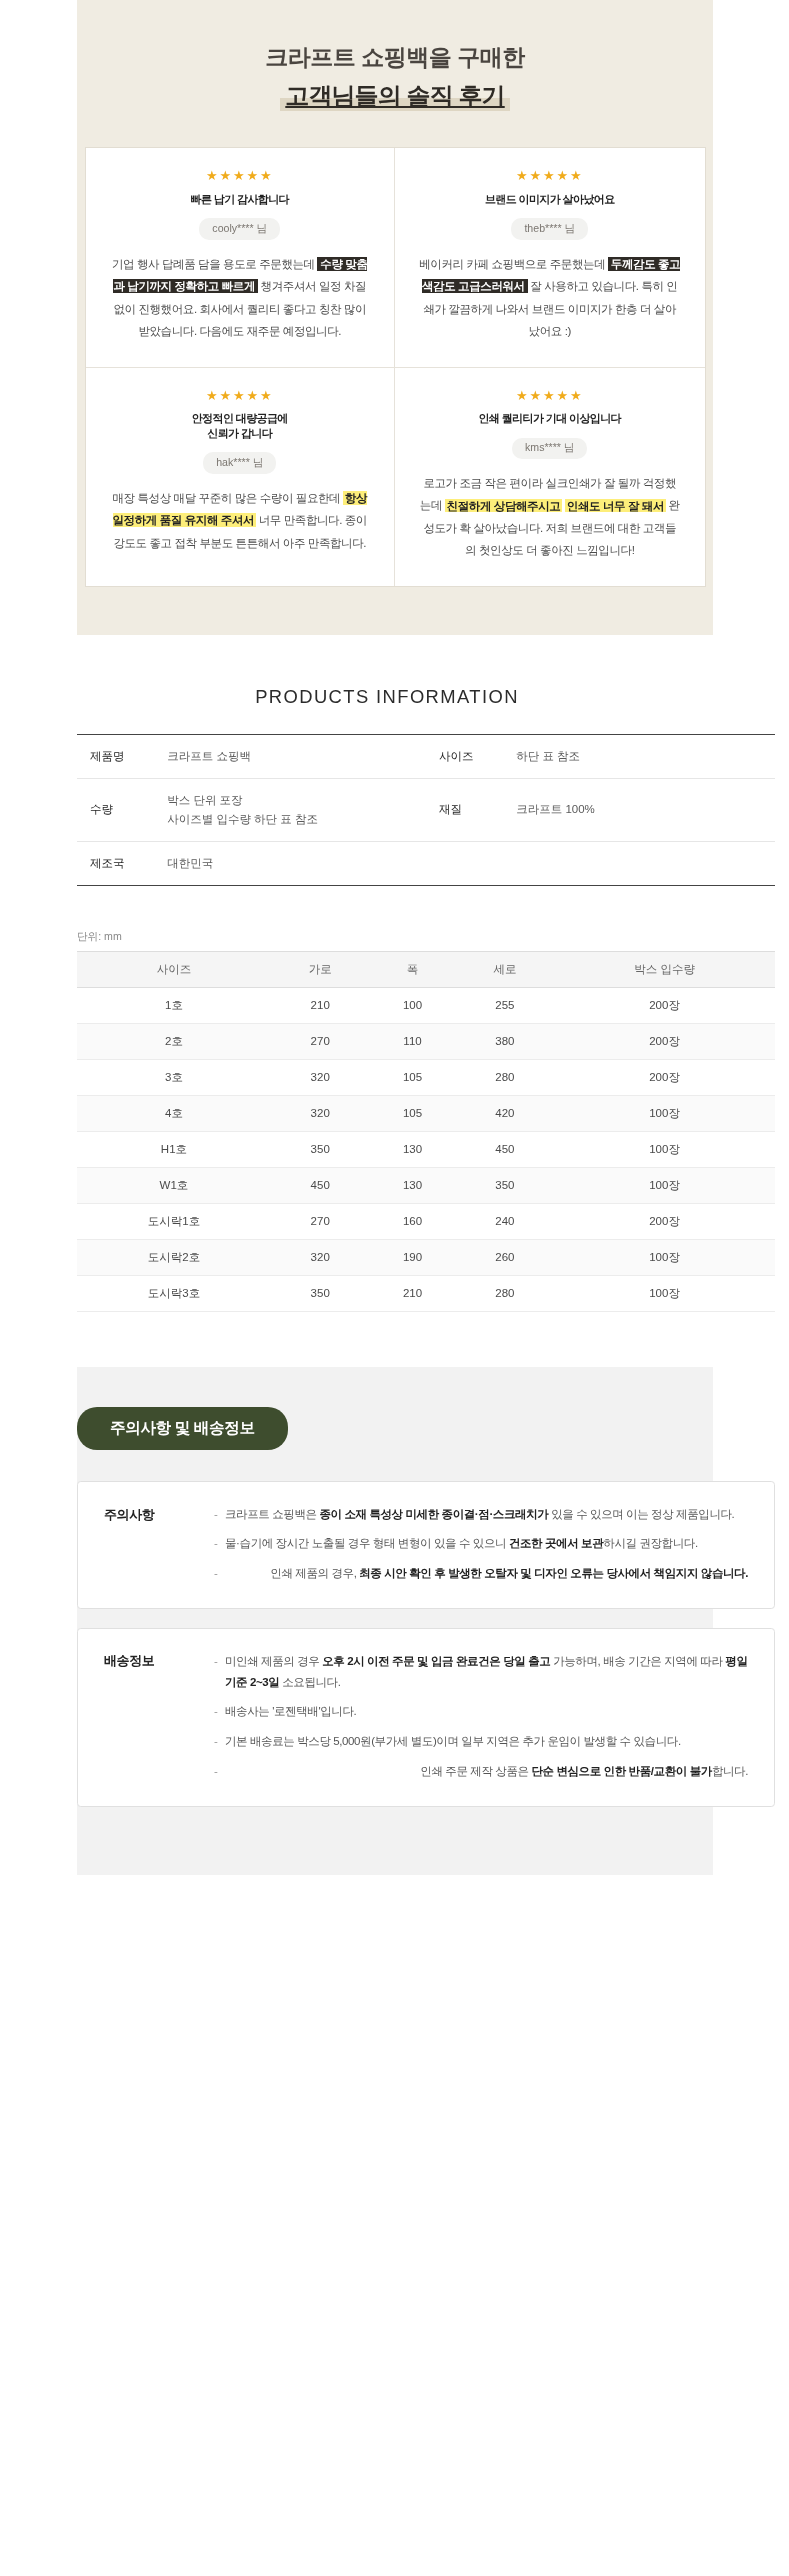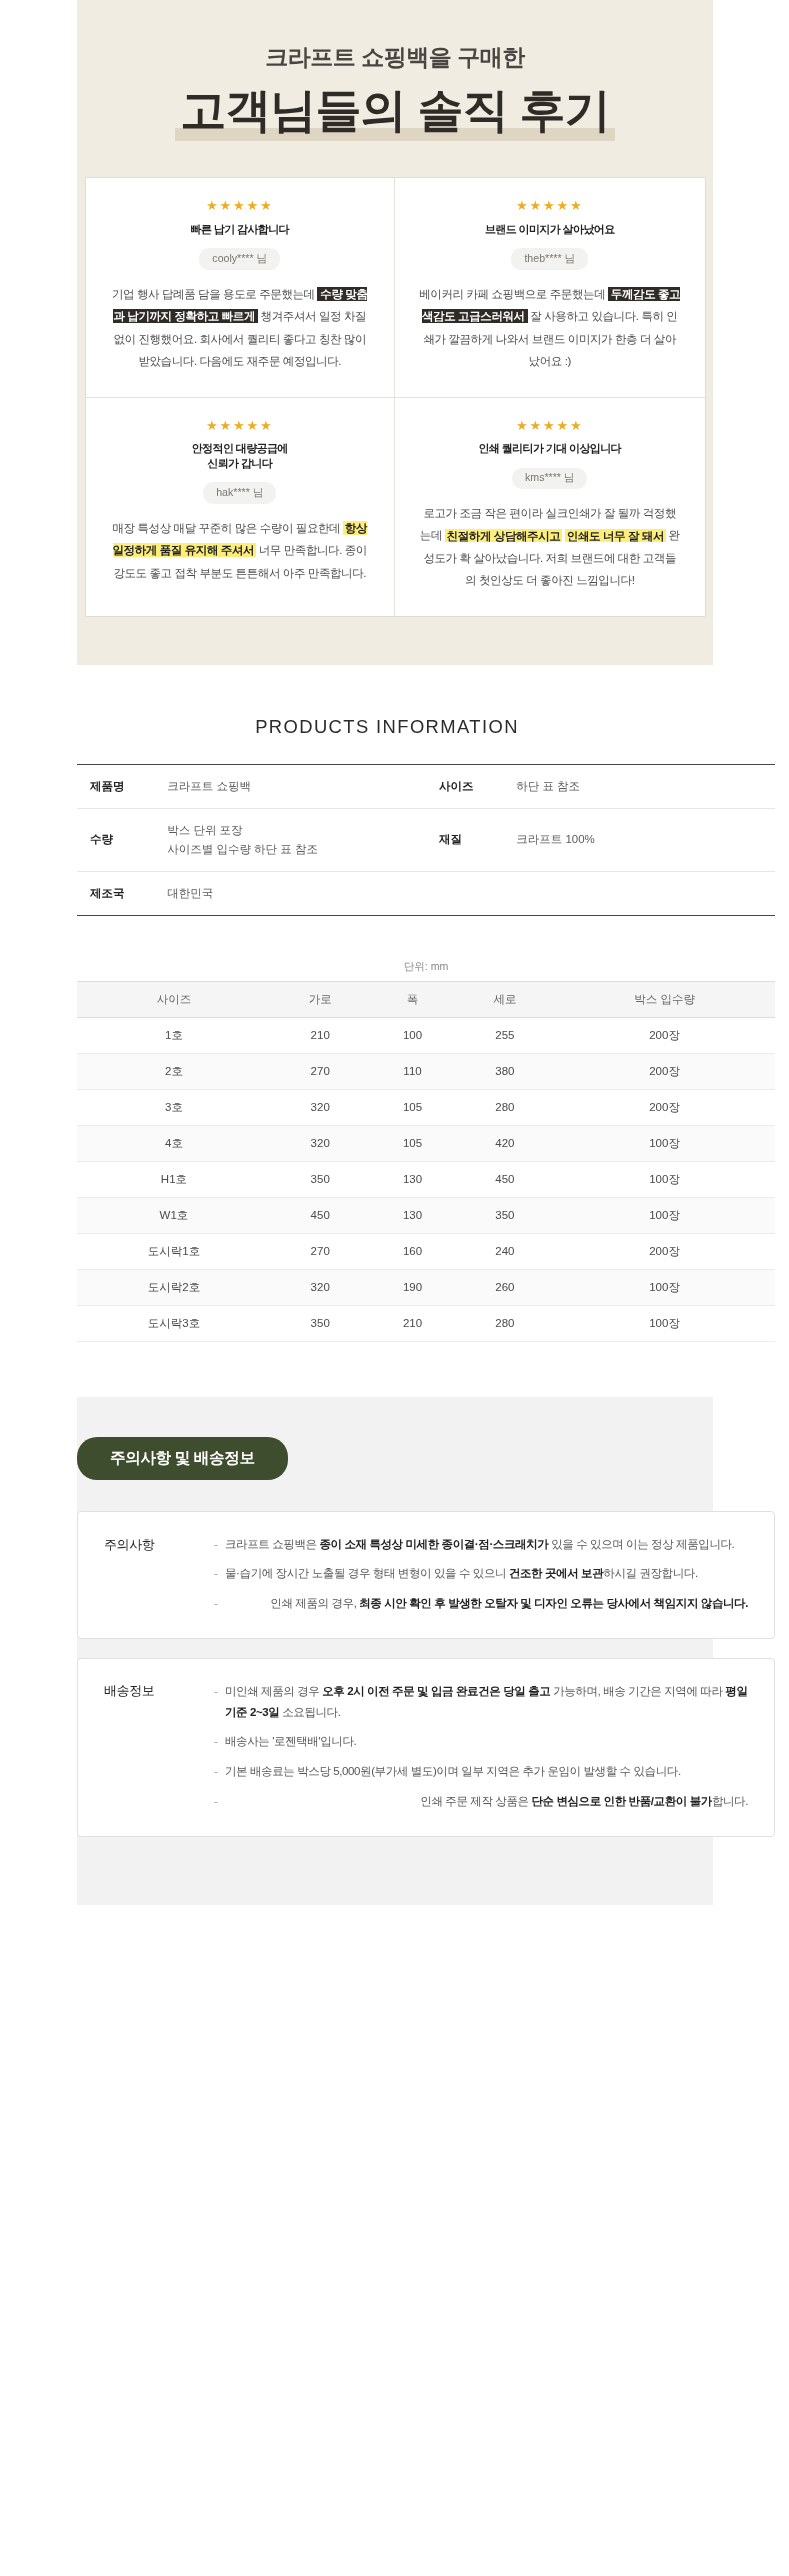--- a/index.html
+++ b/index.html
@@ -21,26 +21,27 @@
   .rv-head { text-align: center; margin-bottom: 35px; }
   .rv-head .line1 {
     font-size: 23px;
     font-weight: 700;
     color: #4a4540;
     letter-spacing: -0.5px;
     margin-bottom: 7.3px;
   }
   .rv-head .line2 {
     display: inline-block;
-    font-size: 46px;
+    font-size: 24px;
     font-weight: 700;
     color: #2f2b26;
     letter-spacing: -0.9px;
     position: relative;
     padding: 0 5.5px;
+    text-decoration: underline;
   }
   .rv-head .line2 .hl {
     position: absolute;
     left: 0; right: 0;
     bottom: 1.8px;
     height: 13px;
     background: #ded6c3;
     z-index: 0;
   }
   .rv-head .line2 span.txt { position: relative; z-index: 1; }
@@ -124,31 +125,31 @@
   }
   .spec-table td {
     padding: 12px 9.2px;
     border-bottom: 0.9px solid #e6e6e6;
     vertical-align: middle;
     line-height: 1.65;
     color: #4a4a4a;
   }
   .spec-table tr:last-child td { border-bottom: none; }
   .spec-table td.lbl {
-    font-weight: 700;
+    font-weight: 400;
     color: #222222;
     width: 81px;
     padding-left: 13px;
   }
   .spec-table td.val { width: 268px; color: #5a5a5a; }
 
   .unit-note {
     width: 698px;
     margin: 44px auto 7.3px auto;
-    text-align: center;
+    text-align: left;
     font-size: 10.6px;
     color: #888888;
   }
   .size-table {
     width: 698px;
     margin: 0 auto;
     border-collapse: collapse;
     font-size: 11.5px;
     text-align: center;
   }
@@ -187,21 +188,21 @@
     border: 0.9px solid #e0e0e0;
     border-radius: 3.7px;
     padding: 22px 26px 24px 26px;
     display: flex;
     align-items: flex-start;
   }
   .notice-card .nc-label {
     width: 110px;
     flex: 0 0 110px;
     font-size: 13px;
-    font-weight: 400;
+    font-weight: 700;
     color: #222222;
     padding-top: 1.8px;
     letter-spacing: -0.4px;
   }
   .notice-card ul {
     margin: 0;
     padding: 0;
     list-style: none;
     flex: 1;
   }

